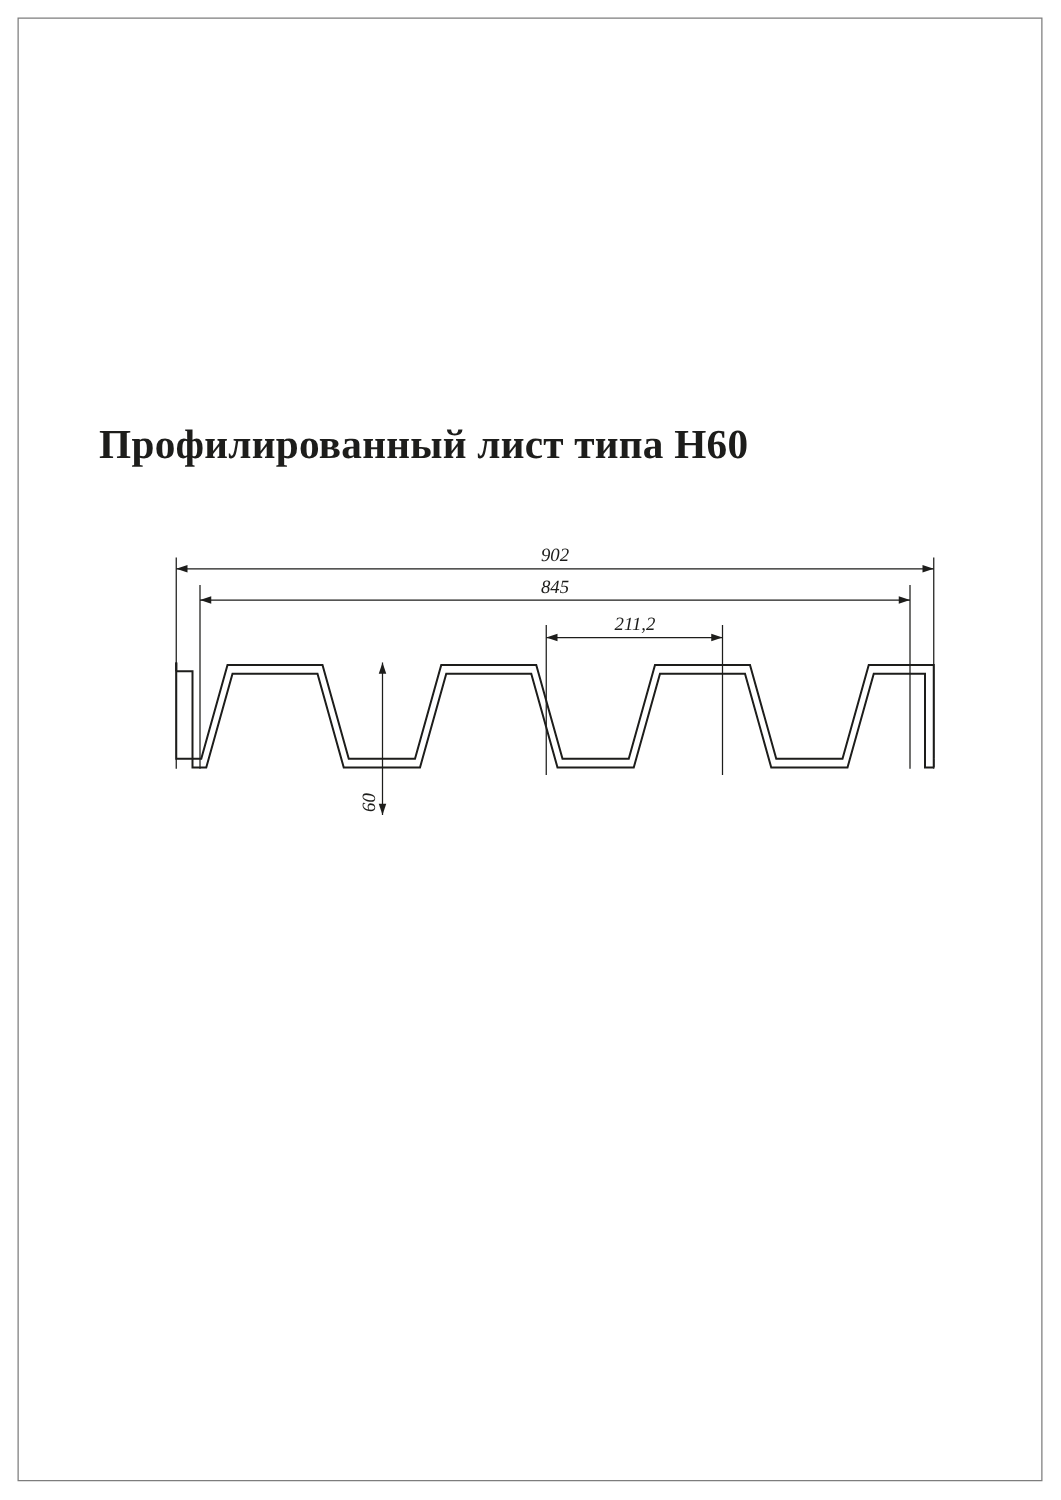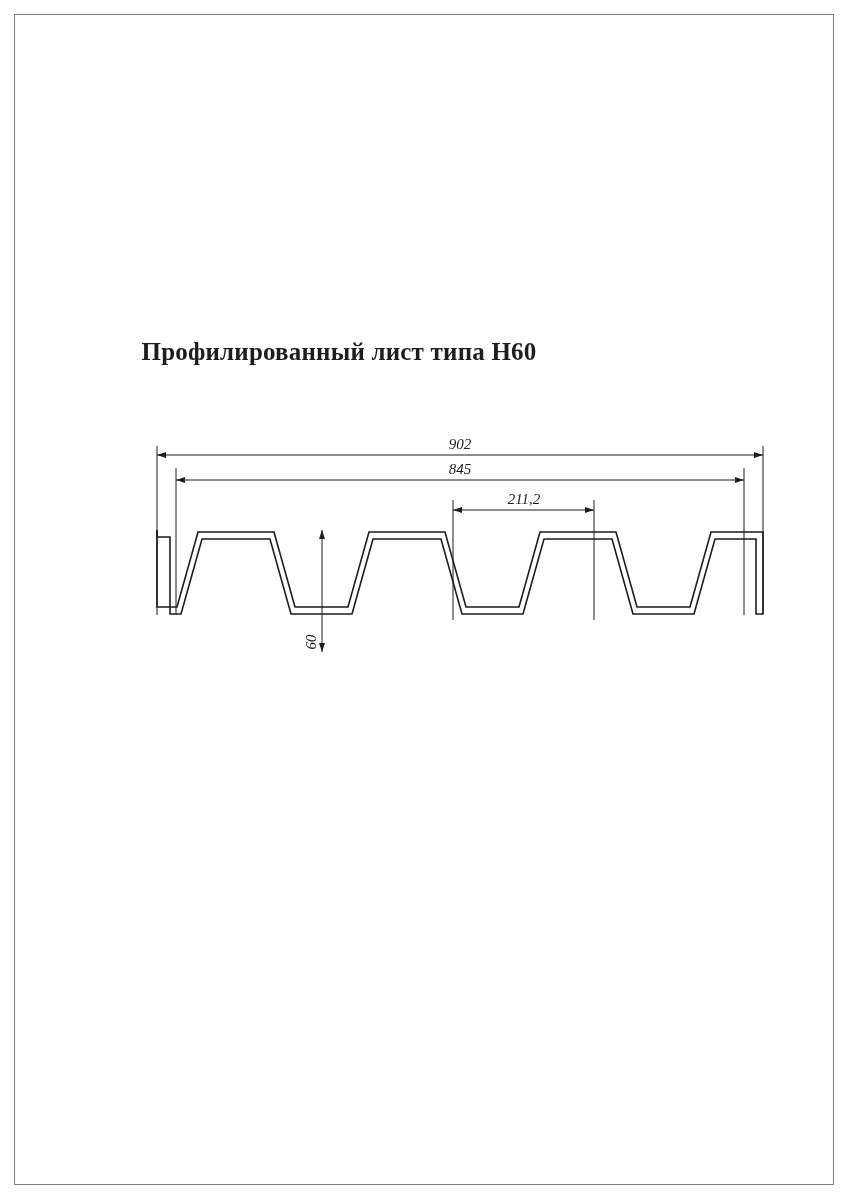--- a/index.html
+++ b/index.html
@@ -32,28 +32,28 @@
     border: 1px solid #7d7d7d;
     box-sizing: border-box;
   }
   #title {
     position: absolute;
     left: 0;
     top: 338px;
     width: 678px;
     text-align: center;
     font-family: "Liberation Serif", serif;
-    font-size: 25px;
+    font-size: 33px;
     font-weight: bold;
     color: #1d1d1b;
     letter-spacing: 0.2px;
   }
   #drawing {
     position: absolute;
-    left: 126px;
+    left: 110px;
     top: 420px;
     width: 680px;
     height: 280px;
   }
   svg text {
     font-family: "Liberation Serif", serif;
     fill: #1d1d1b;
   }
 </style>
 </head>

